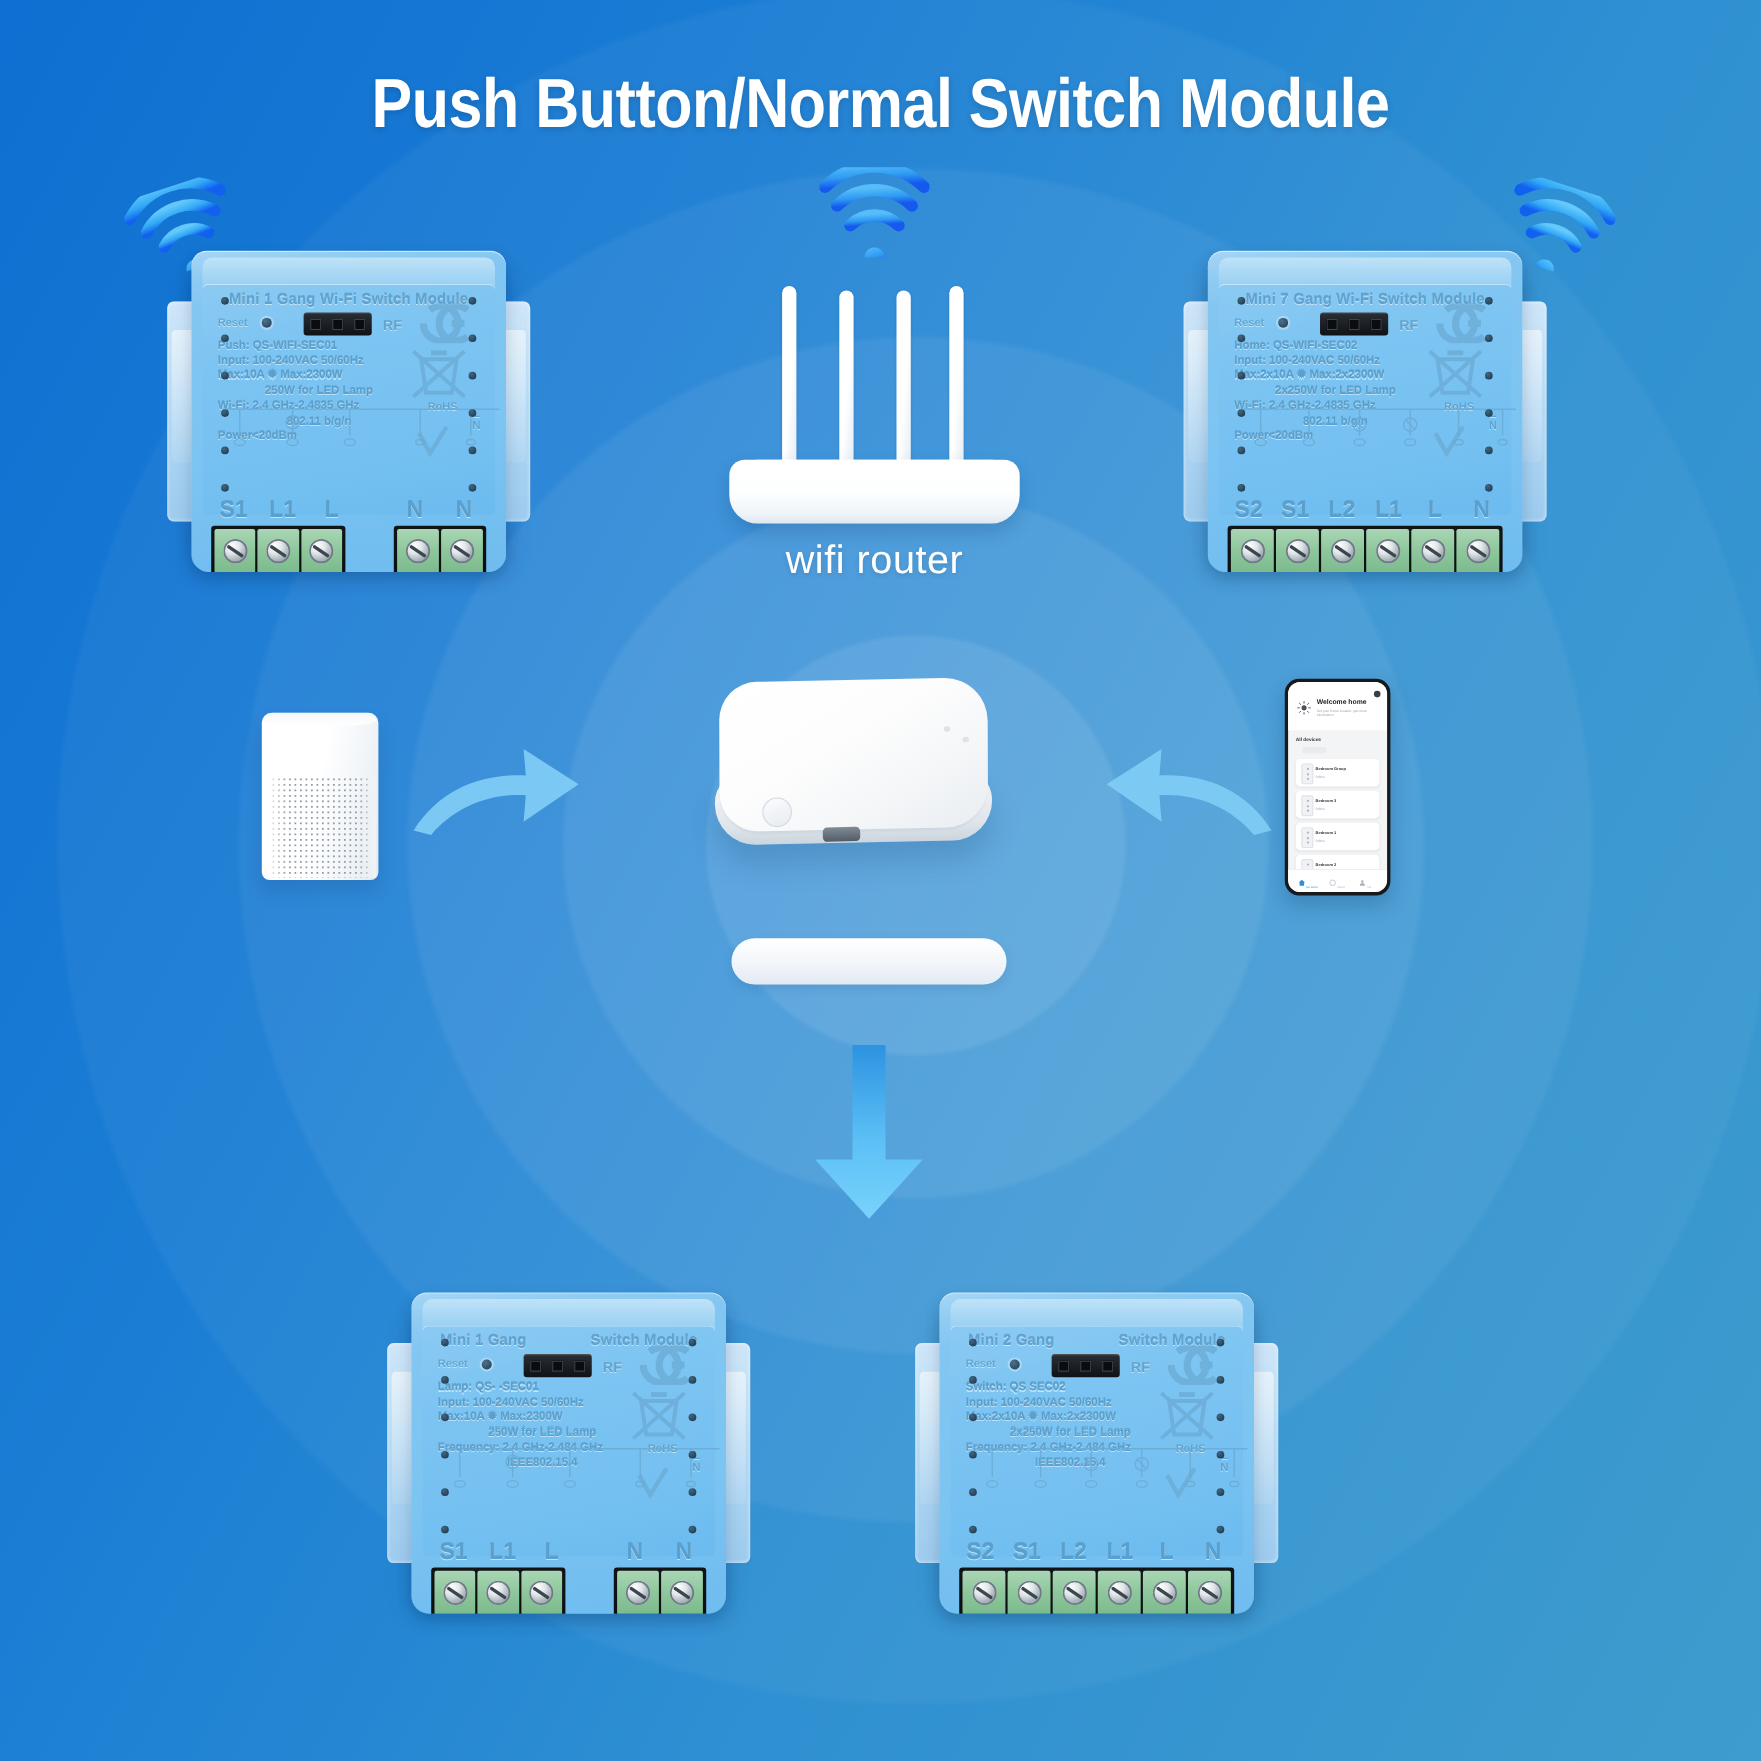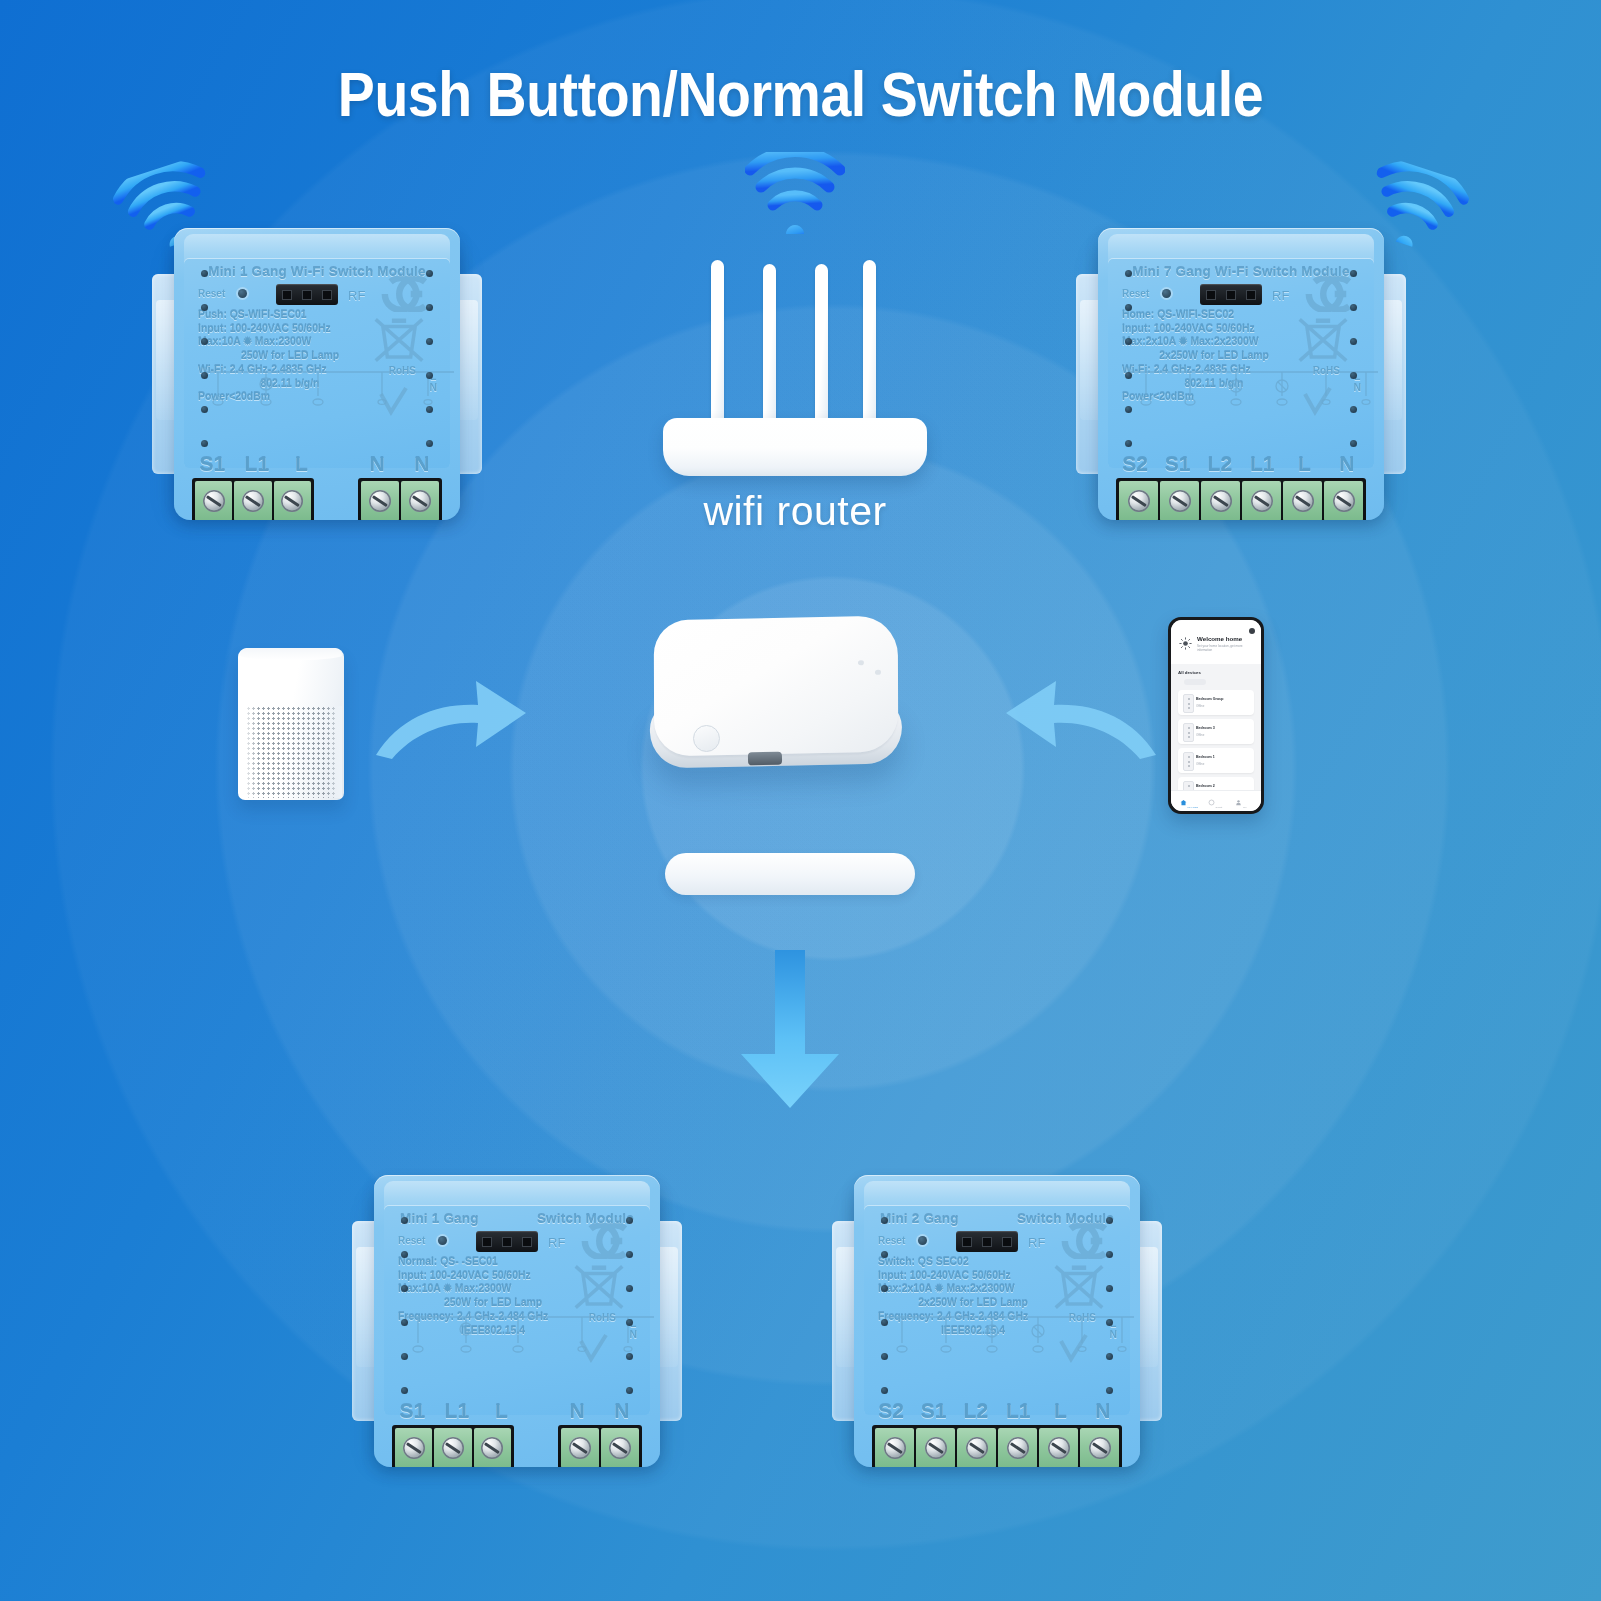--- a/index.html
+++ b/index.html
@@ -45,21 +45,21 @@
     border-radius:14px 14px 26px 26px;
     box-shadow:0 8px 16px rgba(0,45,90,0.18);
   }
   #routerBody:before{
     content:"";position:absolute;left:5%;right:5%;top:0;height:12px;
     background:linear-gradient(180deg,rgba(255,255,255,1),rgba(255,255,255,0));
     border-radius:14px 14px 0 0;
   }
   #routerLabel{
     left:655px;top:488px;width:280px;text-align:center;
-    color:#ffffff;font-size:41px;letter-spacing:0.5px;
+    color:#ffffff;font-size:36px;letter-spacing:0.5px;
     text-shadow:0 2px 5px rgba(0,0,0,0.13);
   }
 
   
   #hub{left:628px;top:612px;width:296px;height:190px;}
   #hubTop{
     position:absolute;left:26px;top:6px;width:244px;height:136px;
     background:linear-gradient(150deg,#ffffff 0%,#fdfdfd 42%,#f4f6f8 72%,#e9edf1 100%);
     transform:skewX(-1deg) rotate(-1.2deg);
     border-radius:34px 40px 38px 36px;
@@ -202,21 +202,21 @@
   .mod-rfport{
     position:absolute;top:26px;width:62px;height:21px;border-radius:3px;
     background:linear-gradient(180deg,#2a2f35,#0f1216);
     box-shadow:inset 0 1px 1px rgba(255,255,255,0.18);
   }
   .mod-rfport i{
     position:absolute;top:6px;width:10px;height:10px;background:#0a0c0f;
     box-shadow:inset 0 0 0 1px #3c434b;
   }
   .mod-rflabel{
-    position:absolute;font-size:13px;font-weight:normal;color:#5fa4cf;
+    position:absolute;font-size:13px;font-weight:bold;color:#5fa4cf;
     text-shadow:0 1px 0 rgba(255,255,255,0.5);
   }
   .mod-ce{position:absolute;opacity:.72;}
   .mod-specs{
     position:absolute;left:14px;top:50px;right:86px;
     font-size:10.4px;font-weight:bold;line-height:1.32;
     color:#5aa0cc;text-shadow:0 1px 0 rgba(255,255,255,0.52), 0 -1px 0 rgba(40,95,140,0.28);
     white-space:nowrap;
   }
   .mod-specs .ctr{text-align:center;padding-left:18px;}
@@ -685,21 +685,21 @@
             <i style="left:6px"></i>
             <i style="left:26px"></i>
             <i style="left:46px"></i>
           </div>
         <div class="mod-rflabel" style="left:164px;top:30px;">RF</div>
         <svg class="mod-ce" style="right:22px;top:18px;width:72px;height:36px;" viewBox="0 0 100 50">
           <path d="M40 25 a22 22 0 1 0 8-17" fill="none" stroke="#6aaad3" stroke-width="9"></path>
           <path d="M96 8 a22 22 0 1 0 0 34 M76 25 h16" fill="none" stroke="#6aaad3" stroke-width="9"></path>
         </svg>
         <div class="mod-specs" style="right:80px;">
-          <div>Normal: QS-        -SEC01</div>
+          <div>Lamp: QS-        -SEC01</div>
           <div>Input: 100-240VAC 50/60Hz</div>
           <div>Max:10A ✹ Max:2300W</div>
           <div class="ctr">250W for LED Lamp</div>
           <div>Frequency: 2.4 GHz-2.484 GHz</div>
           <div class="ctr">IEEE802.15.4</div>
         </div>
         <svg class="mod-ce" style="right:24px;top:56px;width:54px;height:52px;" viewBox="0 0 60 58">
           <path d="M12 14 h36 l-5 34 h-26 Z M4 52 L56 6 M4 6 L56 52" fill="none" stroke="#6aaad3" stroke-width="4"></path>
           <rect x="22" y="5" width="16" height="5" fill="#6aaad3"></rect>
         </svg>

